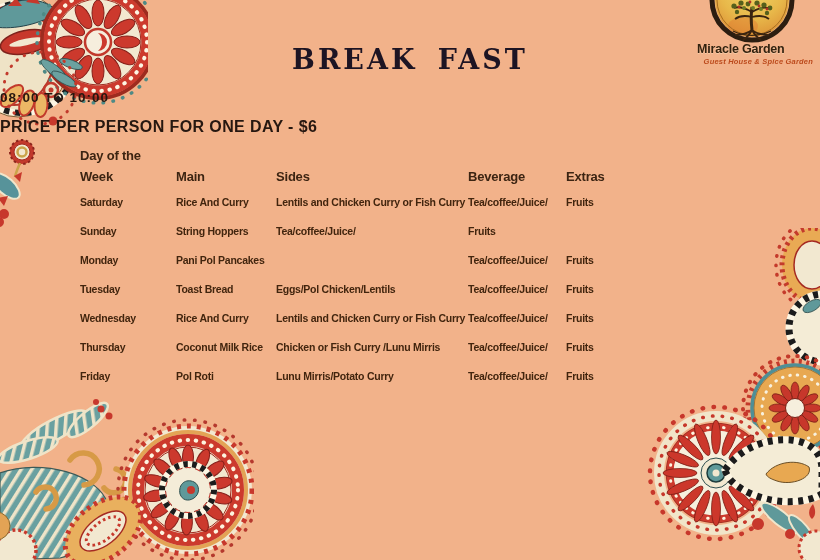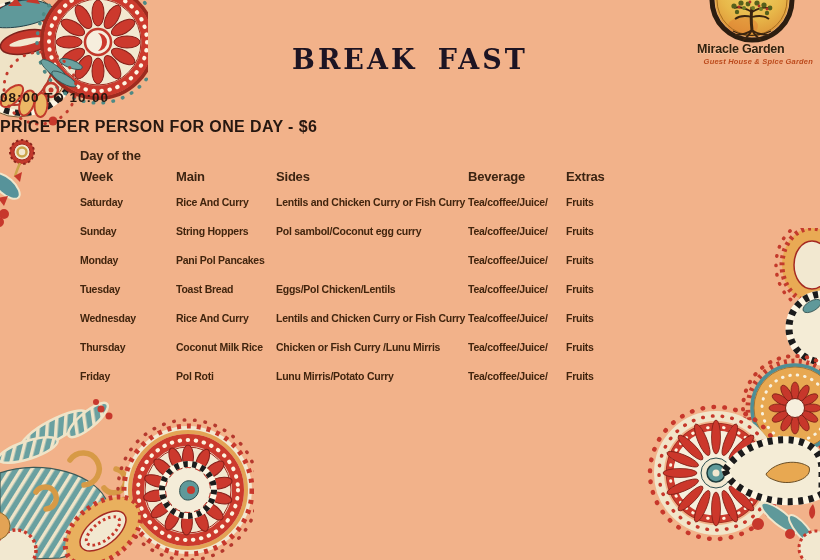--- a/index.html
+++ b/index.html
@@ -349,21 +349,20 @@
         <div class="menu-row">
           <div class="cell">Saturday</div>
           <div class="cell">Rice And Curry</div>
           <div class="cell">Lentils and Chicken Curry or Fish Curry</div>
           <div class="cell">Tea/coffee/Juice/</div>
           <div class="cell">Fruits</div>
         </div>
         <div class="menu-row">
           <div class="cell">Sunday</div>
           <div class="cell">String Hoppers</div>
-          <div class="cell">Pol sambol/Coconut egg curry</div>
           <div class="cell">Tea/coffee/Juice/</div>
           <div class="cell">Fruits</div>
         </div>
         <div class="menu-row">
           <div class="cell">Monday</div>
           <div class="cell">Pani Pol Pancakes</div>
           <div class="cell"></div>
           <div class="cell">Tea/coffee/Juice/</div>
           <div class="cell">Fruits</div>
         </div>

